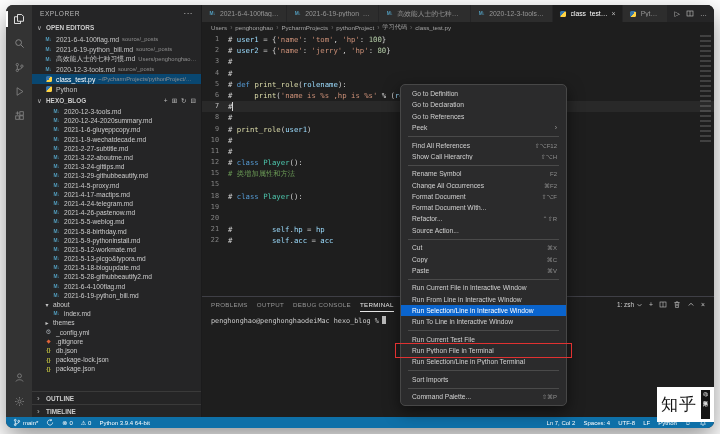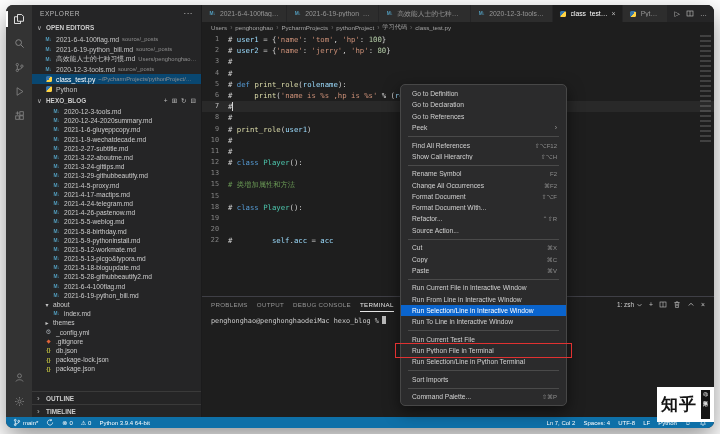--- a/index.html
+++ b/index.html
@@ -83,21 +83,21 @@
     box-shadow:0 5px 16px rgba(0,0,0,.55);padding:3px 0;z-index:40;font-size:6.7px;color:#d2d2d2}
   .mi{height:11.3px;display:flex;align-items:center;padding:0 9px 0 11px;position:relative}
   .mi .lbl{flex:1;white-space:nowrap;overflow:hidden}
   .mi .sc{color:#8f8f8f;font-size:6px;margin-left:8px}
   .mi .sub{color:#9f9f9f;font-size:7px;margin-left:8px}
   .mi.sel{background:#0a64cd;color:#ffffff}
   .msep{height:1px;background:#4a4a4a;margin:2.6px 7px}
   .mi.boxed::after{content:"";position:absolute;left:-6px;right:-6px;top:-1.5px;bottom:-1.5px;border:1.8px solid #e03131;pointer-events:none}
   
   .watermark{position:absolute;right:6px;bottom:12px;background:#ffffff;display:flex;align-items:stretch;gap:4px;padding:3px 4px;z-index:60}
-  .zh-logo{font-size:17px;font-weight:700;color:#141414;align-self:center;letter-spacing:1px}
+  .zh-logo{font-size:17px;font-weight:400;color:#141414;align-self:center;letter-spacing:1px}
   .zh-seal{background:#141414;color:#ffffff;writing-mode:vertical-rl;font-size:4.6px;padding:2px 2px;letter-spacing:.5px;height:29px;overflow:hidden}
   .gicon{display:inline-flex;align-items:center;justify-content:center}
   svg{display:block}
 </style>
 </head>
 <body>
 
 <div class="window">
 
   <div class="main">
@@ -442,40 +442,40 @@
           </div>
           <div class="cl">
             <span class="ln">11</span>
             <span class="ct"><span class="t-pl">#</span></span>
           </div>
           <div class="cl">
             <span class="ln">12</span>
             <span class="ct"><span class="t-pl"># </span><span class="t-kw">class</span><span class="t-pl"> </span><span class="t-cl">Player</span><span class="t-pl">():</span></span>
           </div>
           <div class="cl">
-            <span class="ln">13</span>
-            <span class="ct"></span>
-          </div>
-          <div class="cl">
             <span class="ln">15</span>
             <span class="ct"><span class="t-cm"># 类增加属性和方法</span></span>
           </div>
           <div class="cl">
             <span class="ln">15</span>
             <span class="ct"></span>
           </div>
           <div class="cl">
             <span class="ln">18</span>
             <span class="ct"><span class="t-pl"># </span><span class="t-kw">class</span><span class="t-pl"> </span><span class="t-cl">Player</span><span class="t-pl">():</span></span>
           </div>
           <div class="cl">
             <span class="ln">19</span>
           </div>
           <div class="cl">
             <span class="ln">20</span>
+          </div>
+          <div class="cl">
+            <span class="ln">21</span>
+            <span class="ct"><span class="t-pl">#         </span><span class="t-id">self</span><span class="t-pl">.</span><span class="t-id">hp</span><span class="t-pl"> = </span><span class="t-id">hp</span></span>
           </div>
           <div class="cl">
             <span class="ln">22</span>
             <span class="ct"><span class="t-pl">#         </span><span class="t-id">self</span><span class="t-pl">.</span><span class="t-id">acc</span><span class="t-pl"> = </span><span class="t-id">acc</span></span>
           </div>
         </div>
       <div class="panel">
         <div class="panel-head">
           <div class="p-tabs" id="panel-tabs">
               <div class="p-tab">PROBLEMS</div>

